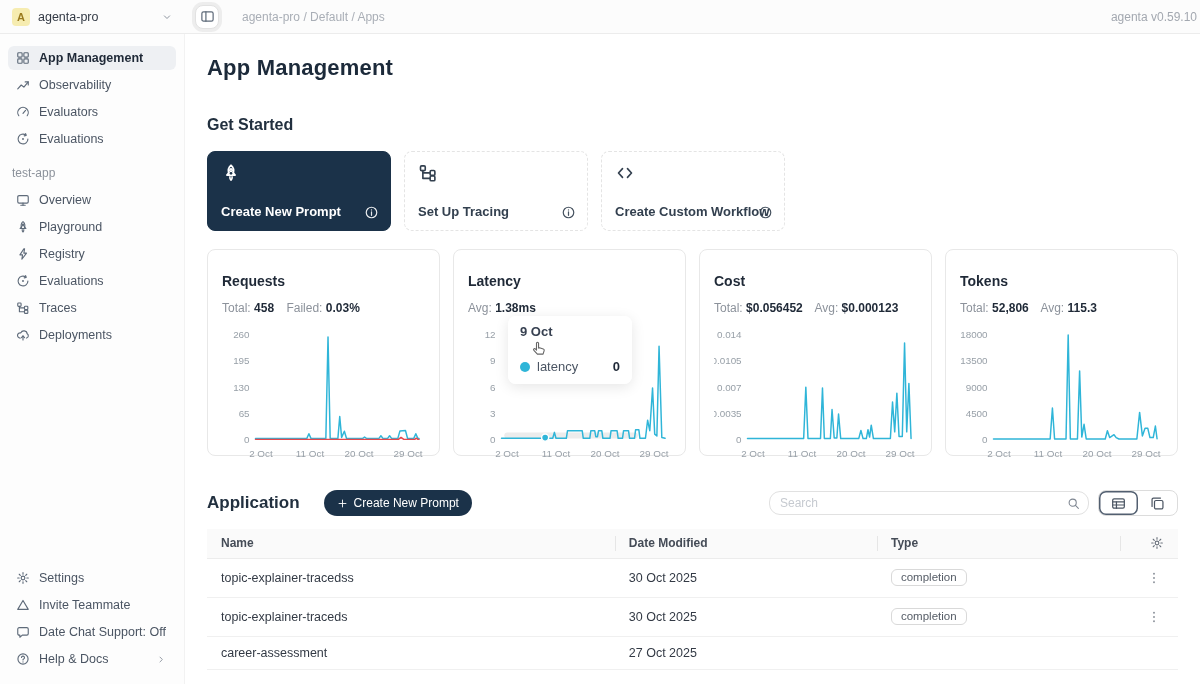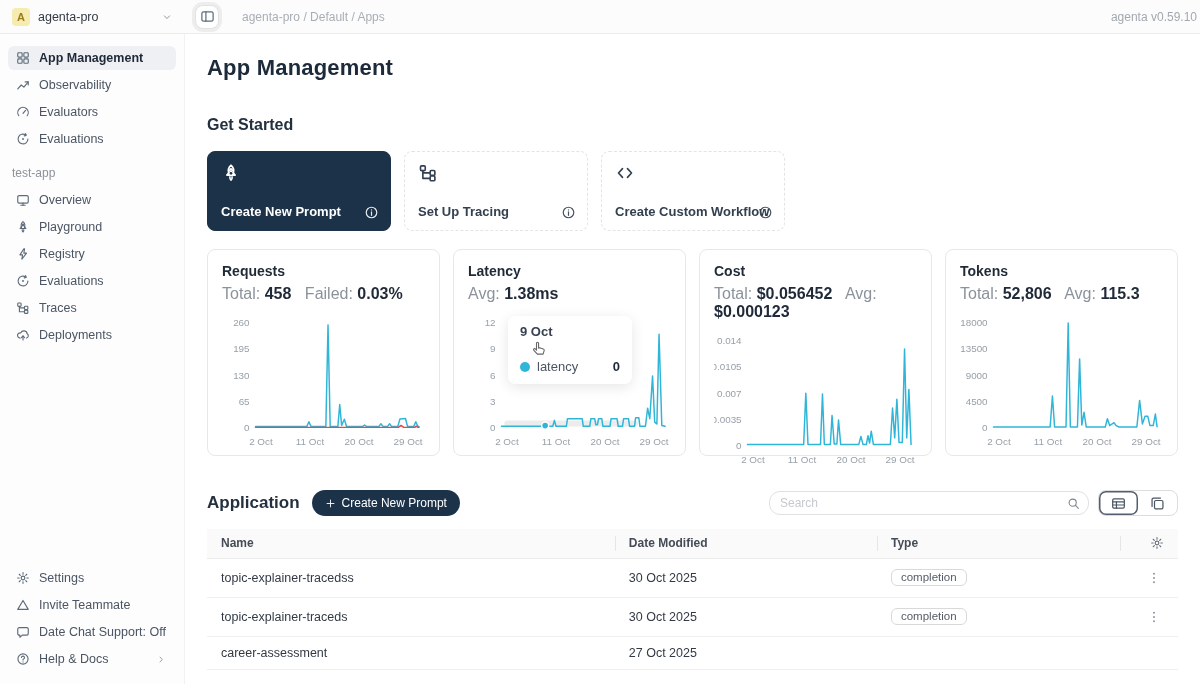--- a/index.html
+++ b/index.html
@@ -43,39 +43,39 @@
   .gs-card { width:184px; height:80px; border-radius:8px; border:1px dashed #e4e4e4; background:#fff;
     position:relative; padding:11px 13px; cursor:pointer; color:#33404f; }
   .gs-card.dark { background:#1b3249; border:1px solid #1b3249; color:#fff; }
   .gs-icon { width:20px; height:20px; display:block; }
   .gs-label { position:absolute; left:13px; bottom:11px; font-size:13px; font-weight:bold; }
   .gs-info { position:absolute; right:11px; bottom:10px; width:15px; height:15px; opacity:.9; }
 
   
   .charts-row { display:flex; gap:13px; margin-top:18px; }
   .chart-card { flex:1 1 0; height:207px; border:1px solid #e8e8e8; border-radius:8px;
-    background:#fff; padding:13px 14px 6px; position:relative; }
+    background:#fff; padding:23px 14px 6px; position:relative; }
   .chart-title { font-size:14px; font-weight:bold; color:#1f2937; }
-  .chart-stats { margin-top:6px; font-size:16px; color:#8c929b; }
+  .chart-stats { margin-top:12px; font-size:12px; color:#8c929b; }
   .stat-val { color:#1f2937; font-weight:bold; margin-right:9px; }
   .plot { margin-top:8px; }
   .plot svg { display:block; }
 
   
   .chart-tooltip { position:absolute; left:54px; top:66px; width:124px; background:rgba(255,255,255,.96);
     border-radius:8px; box-shadow:0 3px 14px rgba(0,0,0,.10); padding:8px 12px 10px; z-index:5; }
   .tt-date { font-size:13px; color:#374151;font-weight:bold; }
   .tt-row { display:flex; align-items:center; gap:7px; margin-top:20px; }
   .tt-dot { width:10px; height:10px; border-radius:50%; }
   .tt-name { font-size:13px; color:#4b5563; }
   .tt-val { margin-left:auto; font-size:13px; font-weight:bold; color:#1f2937; }
   .tt-cursor { position:absolute; left:22px; top:24px; width:19px; height:19px; }
 
   
-  .app-row { display:flex; align-items:center; margin-top:34px; }
+  .app-row { display:flex; align-items:center; margin-top:34px;gap:12px; }
   .app-title { font-size:17px; font-weight:bold; color:#22303f; }
   .dark-btn { margin-left:12px; height:26px; border:none; background:#1b3249; color:#fff;
     border-radius:15px; padding:0 13px; font-size:12px; display:flex; align-items:center; gap:6px;
     cursor:pointer; font-family:inherit; }
   .dark-btn .ic { width:11px; height:11px; }
   .right-tools { margin-left:auto; display:flex; align-items:center; gap:9px; }
   .search-box { width:320px; height:24px; border:1px solid #e1e1e1; border-radius:11px; background:#fff;
     position:relative; display:flex; align-items:center; }
   .search-box input { flex:1; border:none; outline:none; background:transparent; font-size:12px;
     padding:0 30px 0 10px; color:#333; font-family:inherit; }

